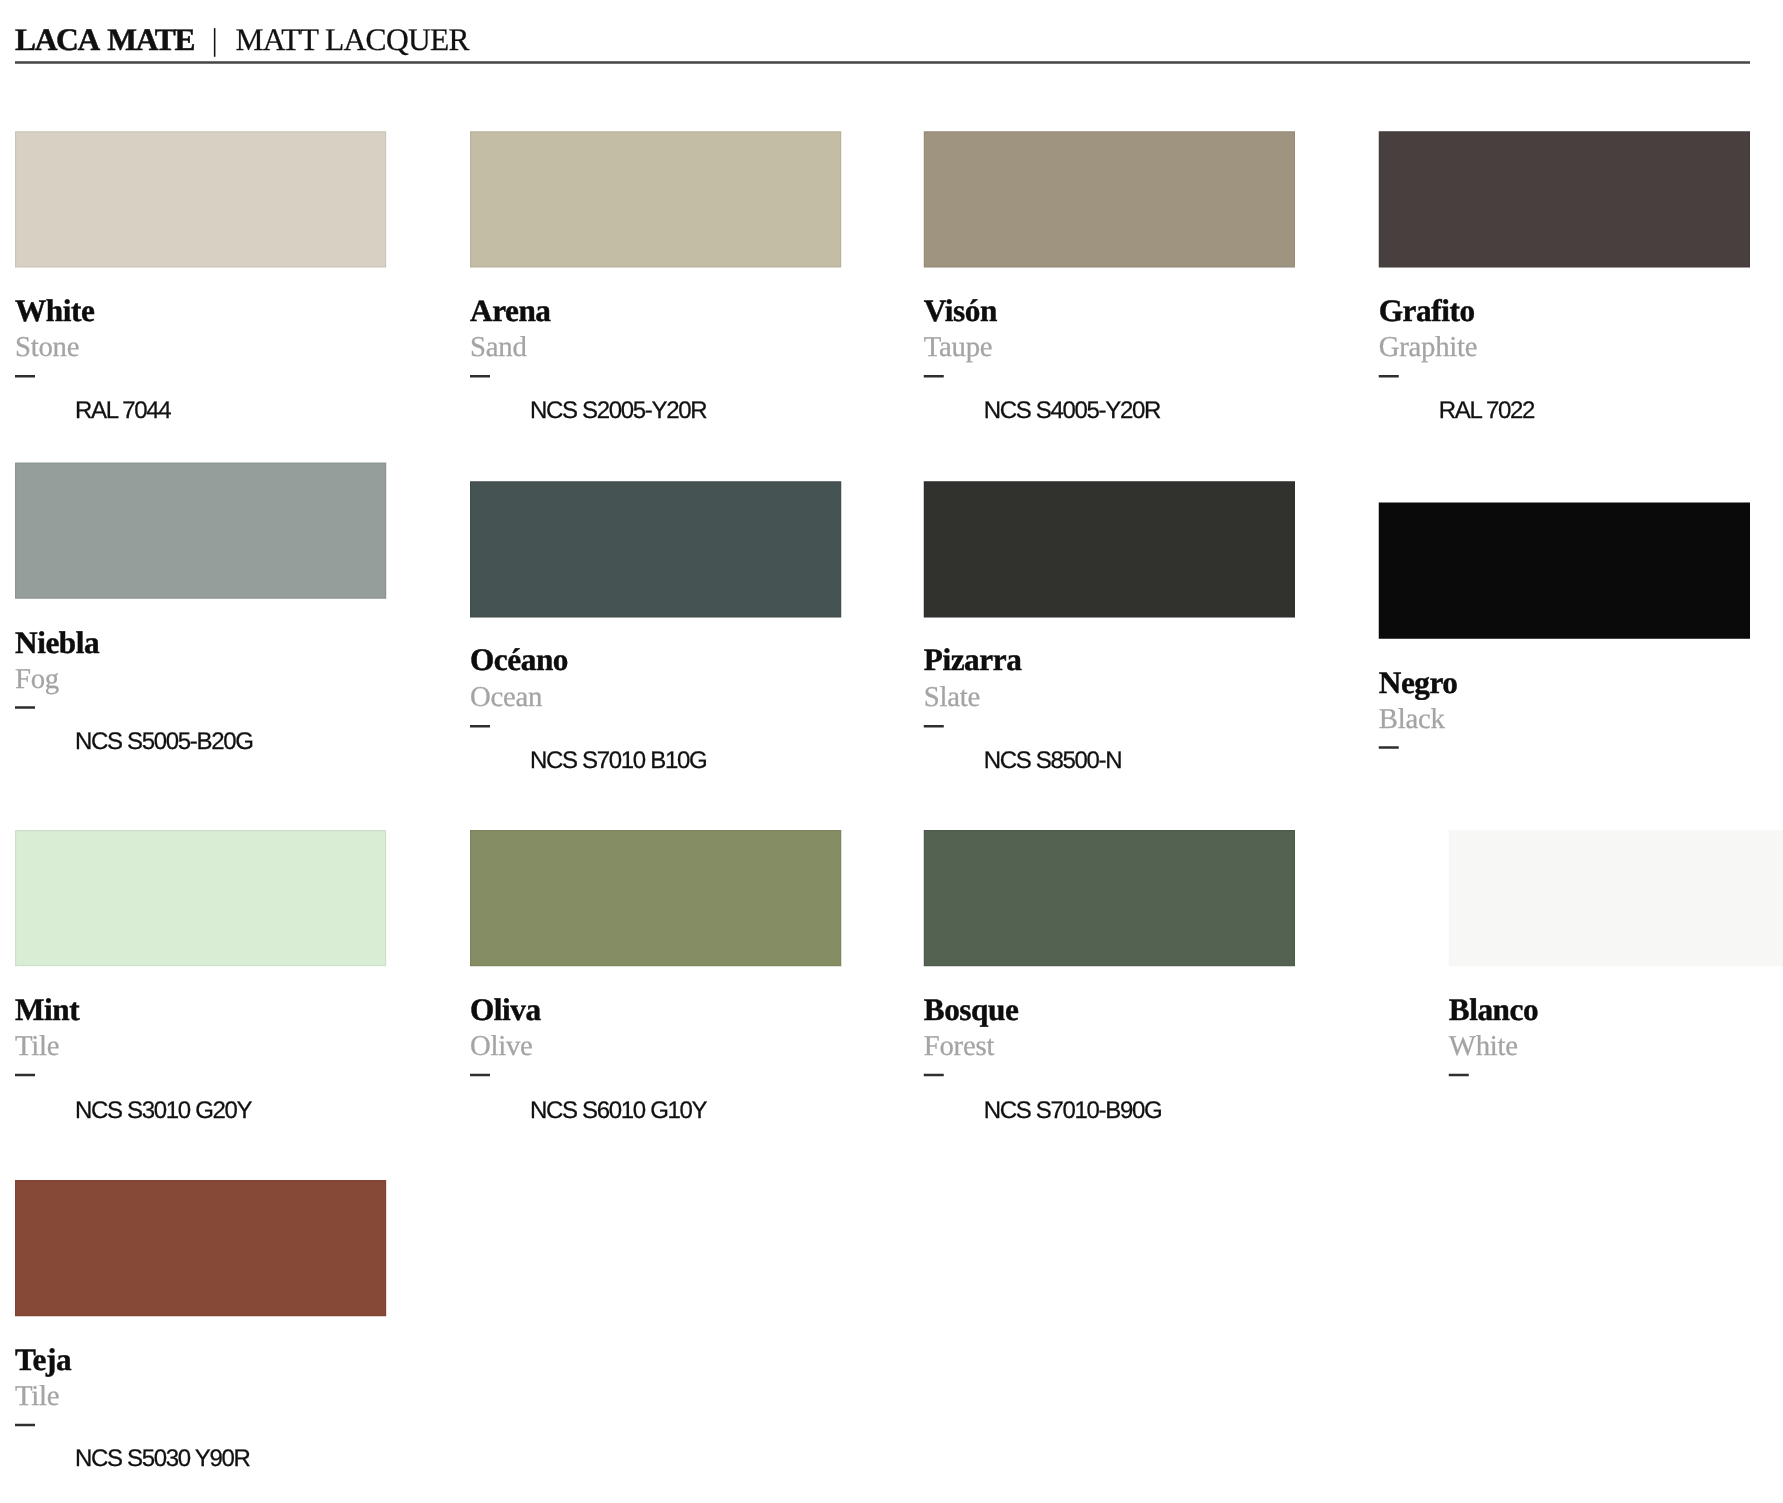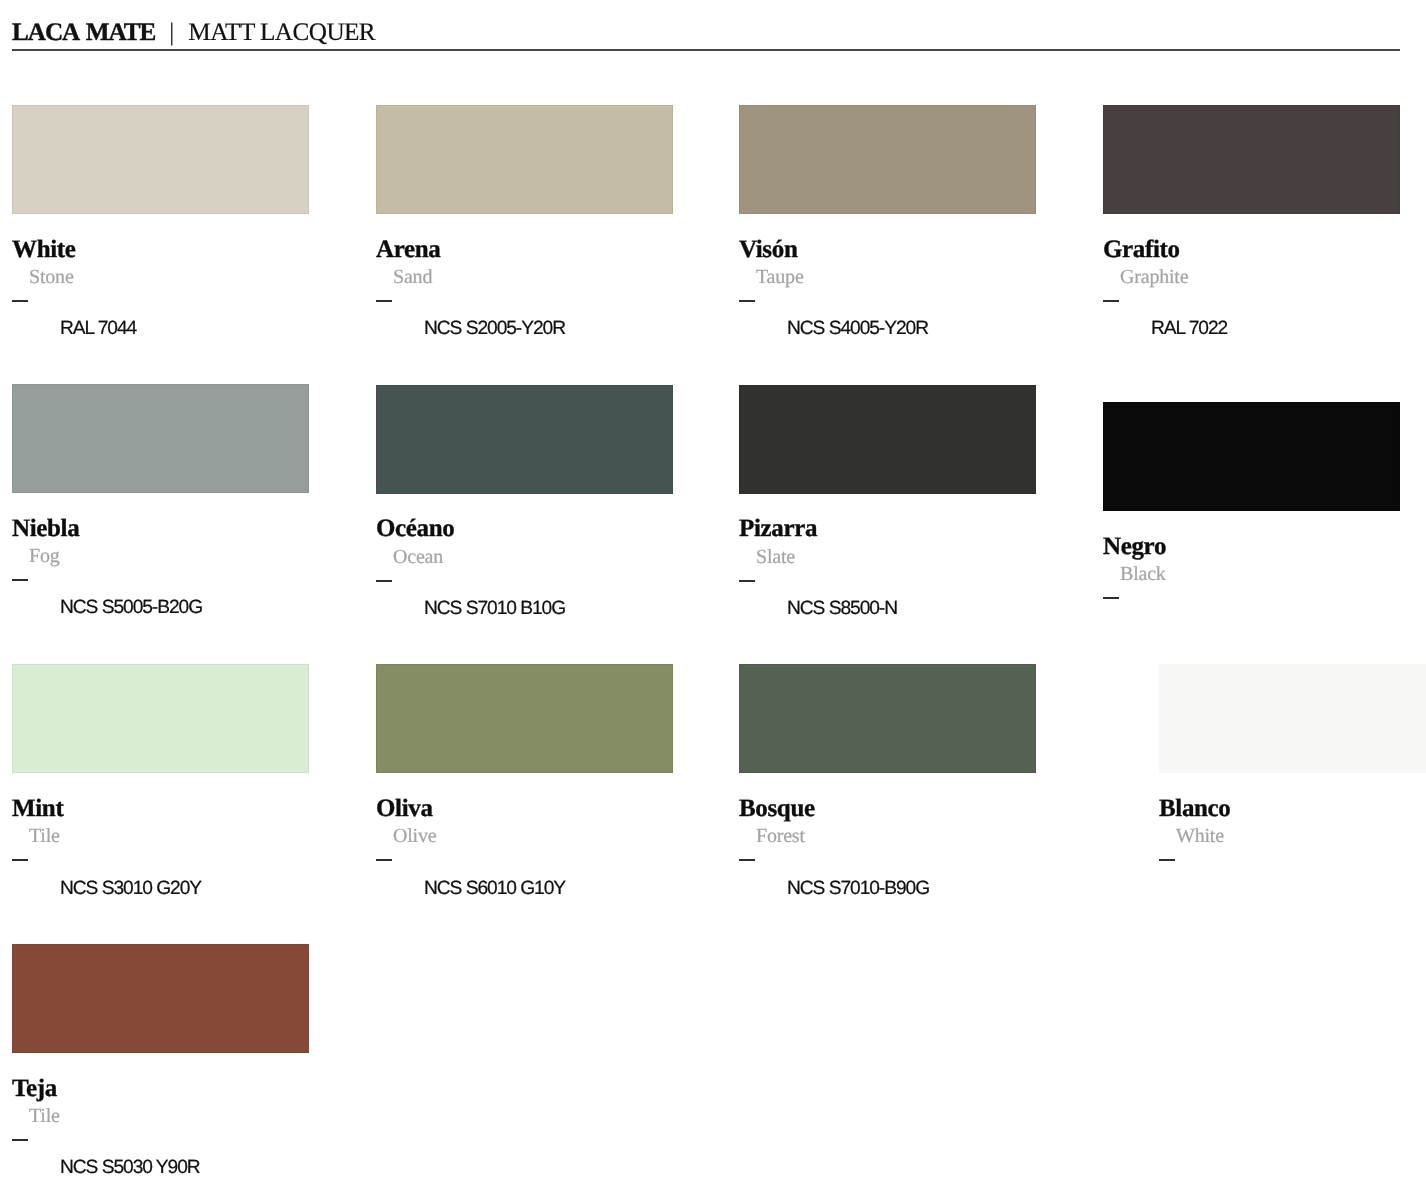--- a/index.html
+++ b/index.html
@@ -27,21 +27,21 @@
 
   
   .grid { position:absolute; left:12px; top:105px; width:1388px; }
   .swatch-card { position:absolute; width:297px; height:240px; }
   .chip { position:absolute; left:0; top:0; width:297px; height:109px; }
   .chip.edged { box-shadow: inset 0 0 0 1px rgba(0,0,0,0.055); }
   .name-es { position:absolute; left:0; top:131.5px; font-family:"Liberation Serif", serif;
              font-weight:bold; font-size:25px; color:#0d0d0d; line-height:25px; letter-spacing:-0.35px; white-space:nowrap;
              -webkit-text-stroke:0.35px #0d0d0d; }
   .name-en { position:absolute; left:0; top:160px; font-family:"Liberation Serif", serif;
-             font-weight:normal; font-size:20px; color:#a4a4a4; line-height:25px; letter-spacing:-0.2px; white-space:nowrap;margin-left:17px;
+             font-weight:normal; font-size:23px; color:#a4a4a4; line-height:25px; letter-spacing:-0.2px; white-space:nowrap;
              -webkit-text-stroke:0.22px #a4a4a4; }
   .dash { position:absolute; left:0; top:195px; width:16px; height:2px; background:#2e2e2e;
           font-size:0; line-height:0; color:transparent; overflow:hidden; }
   .code { position:absolute; left:0; top:215.2px; font-family:"Liberation Sans", sans-serif;
           font-weight:normal; font-size:19.2px; color:#111111; line-height:18px; letter-spacing:-1.05px; white-space:nowrap;margin-left:48px;
           -webkit-text-stroke:0.22px #111111; }
 </style>
 </head>
 <body>
 
@@ -76,21 +76,21 @@
         <div class="dash">—</div>
         <div class="code">NCS S4005-Y20R</div>
       </div>
       <div class="swatch-card" style="left: 1091px; top: 0px;">
         <div class="chip edged" style="background:#48403e"></div>
         <div class="name-es">Grafito</div>
         <div class="name-en">Graphite</div>
         <div class="dash">—</div>
         <div class="code">RAL 7022</div>
       </div>
-      <div class="swatch-card" style="left: 0px; top: 279px; text-align: center;">
+      <div class="swatch-card" style="left: 0px; top: 265px; text-align: center;">
         <div class="chip edged" style="background:#959e9b"></div>
         <div class="name-es">Niebla</div>
         <div class="name-en">Fog</div>
         <div class="dash">—</div>
         <div class="code">NCS S5005-B20G</div>
       </div>
       <div class="swatch-card" style="left: 364px; top: 279.7px;">
         <div class="chip edged" style="background:#455352"></div>
         <div class="name-es">Océano</div>
         <div class="name-en">Ocean</div>

